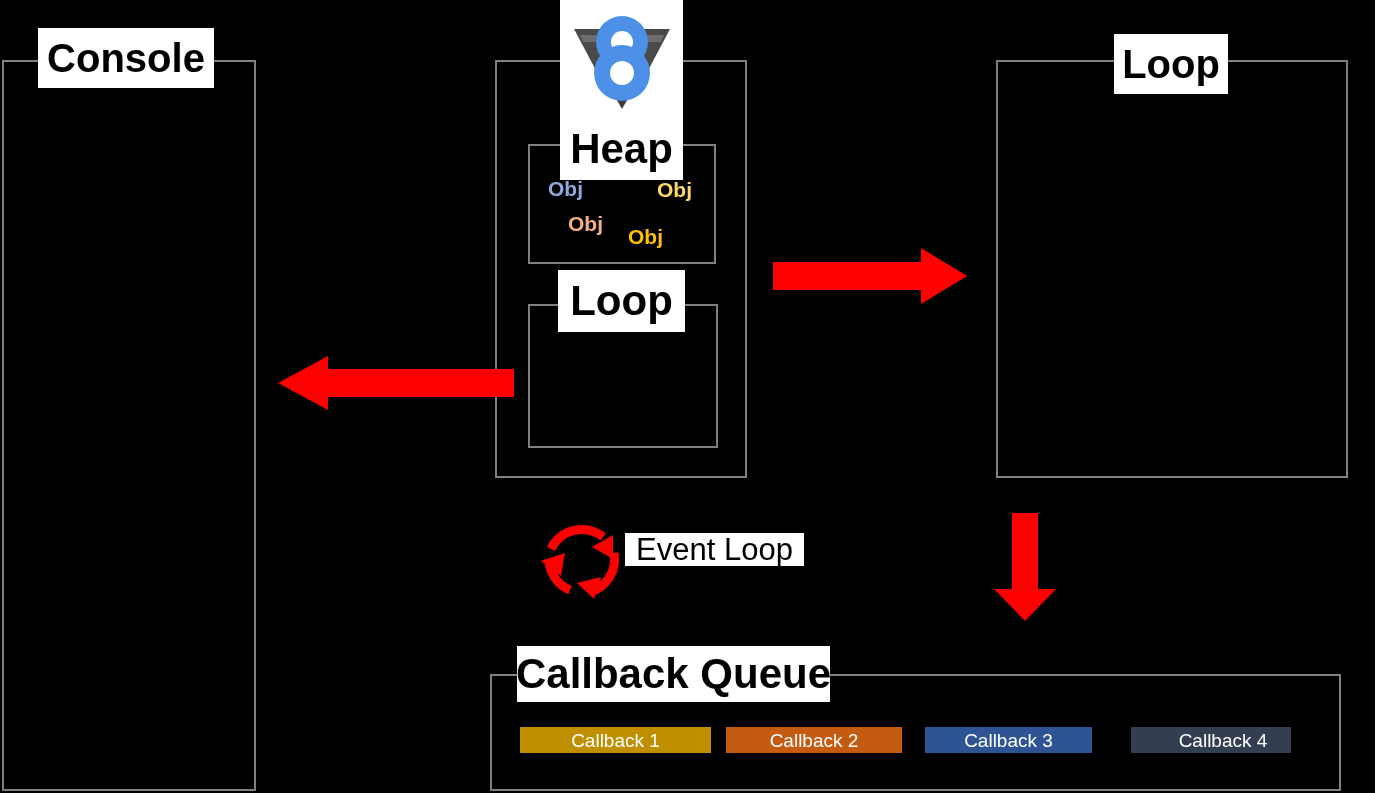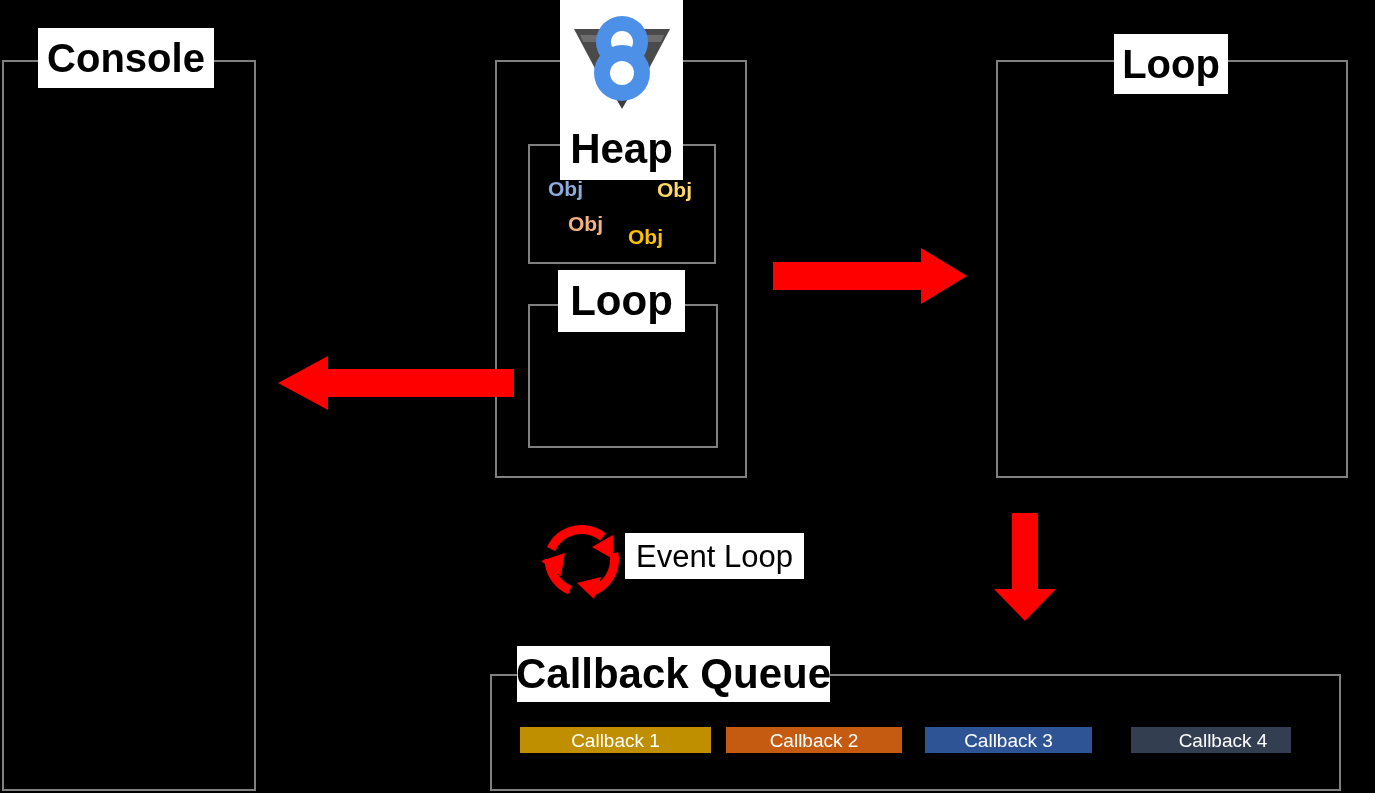--- a/index.html
+++ b/index.html
@@ -45,21 +45,21 @@
   .title-console   { left: 38px;  top: 28px;  width: 176px; height: 60px;  font-size: 40px; }
   .title-apis      { left: 1114px;top: 34px;  width: 114px; height: 60px;  font-size: 40px; }
   .title-heap      { left: 560px; top: 118px; width: 123px; height: 62px;  font-size: 42px; }
   .title-stack     { left: 558px; top: 270px; width: 127px; height: 62px;  font-size: 42px; }
   .title-queue     { left: 517px; top: 646px; width: 313px; height: 56px;  font-size: 42px; }
 
   
   .title-eventloop {
     position: absolute;
     left: 625px; top: 533px;
-    width: 179px; height: 46px;
+    width: 179px; height: 33px;
     background: #ffffff;
     color: #000000;
     font-size: 31px;
     font-weight: normal;
     display: flex;
     align-items: center;
     justify-content: center;
     line-height: 1;
     white-space: nowrap;
     z-index: 20;

